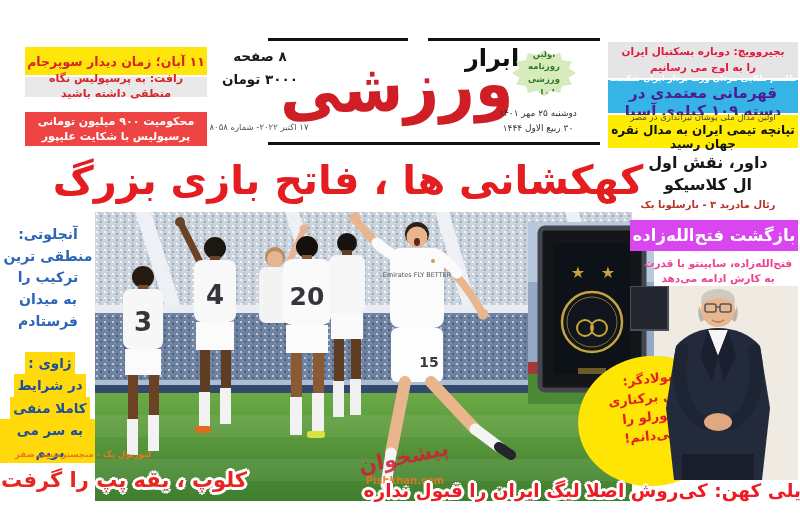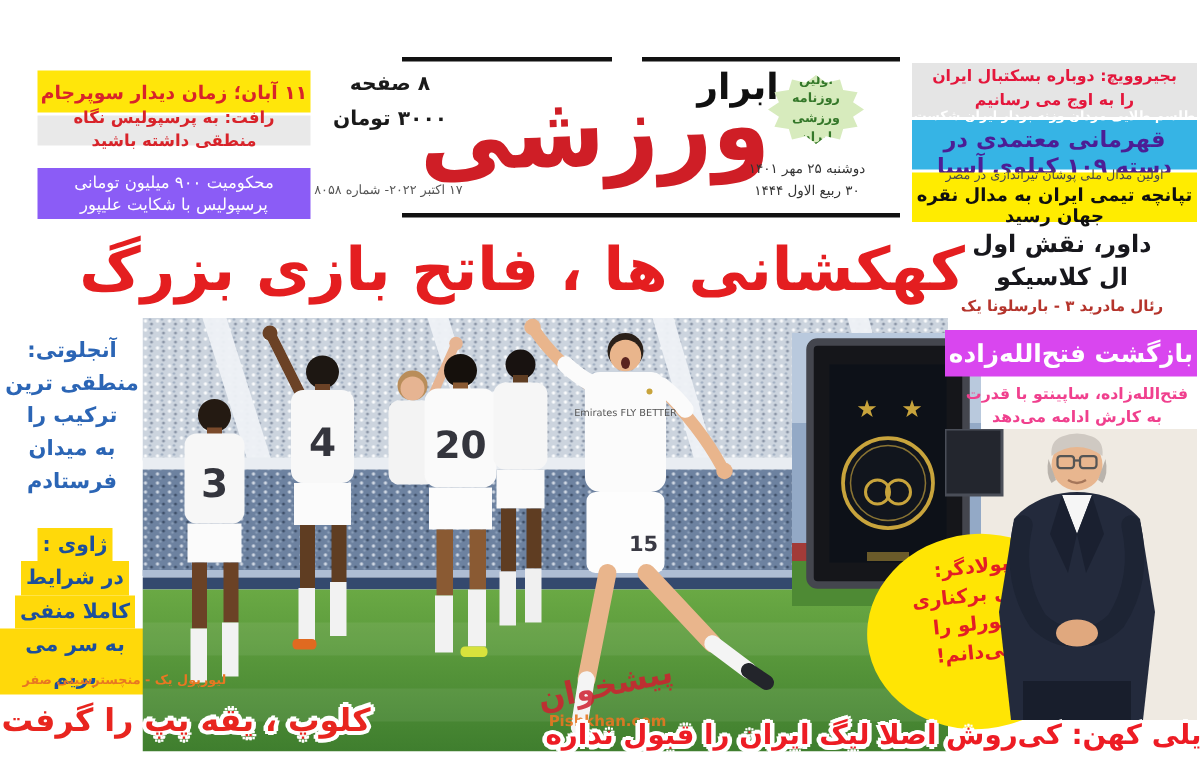--- a/index.html
+++ b/index.html
@@ -7,21 +7,21 @@
     position:relative;width:800px;height:513px;background:#ffffff;overflow:hidden;
     font-family:"DejaVu Sans",sans-serif;direction:rtl;
   }
   .abs{position:absolute;box-sizing:border-box;}
   .ctr{display:flex;align-items:center;justify-content:center;text-align:center;}
   .col{display:flex;flex-direction:column;align-items:center;justify-content:center;text-align:center;}
 
   
   .box-yellow{background:#ffe60a;color:#d8232a;font-weight:bold;font-size:12.5px;}
   .box-gray{background:#e9e9e9;color:#d8232a;font-weight:bold;font-size:11px;line-height:1.35;}
-  .box-green{background:#8b5cf6;color:#ffffff;font-weight:normal;font-size:11px;line-height:1.4;}
+  .box-green{background:#ef4444;color:#ffffff;font-weight:bold;font-size:11px;line-height:1.4;}
   .box-pink{background:#e5e5e5;color:#e4173c;font-weight:bold;font-size:10.5px;line-height:1.5;}
   .box-cyan{background:#36b4e5;}
   .box-cyan .l1{color:#ffffff;font-weight:bold;font-size:8.5px;}
   .box-cyan .l2{color:#4c1d95;font-weight:bold;font-size:15px;margin-top:1px;}
   .box-yellow2{background:#ffec00;}
   .box-yellow2 .l1{color:#4a4a4a;font-size:8.5px;}
   .box-yellow2 .l2{color:#101010;font-weight:bold;font-size:12px;margin-top:1px;}
 
   .pages-price{color:#1a1a1a;font-weight:bold;font-size:13.5px;line-height:1.7;text-align:center;}
   .issue-line{color:#555;font-size:8.5px;text-align:center;}

